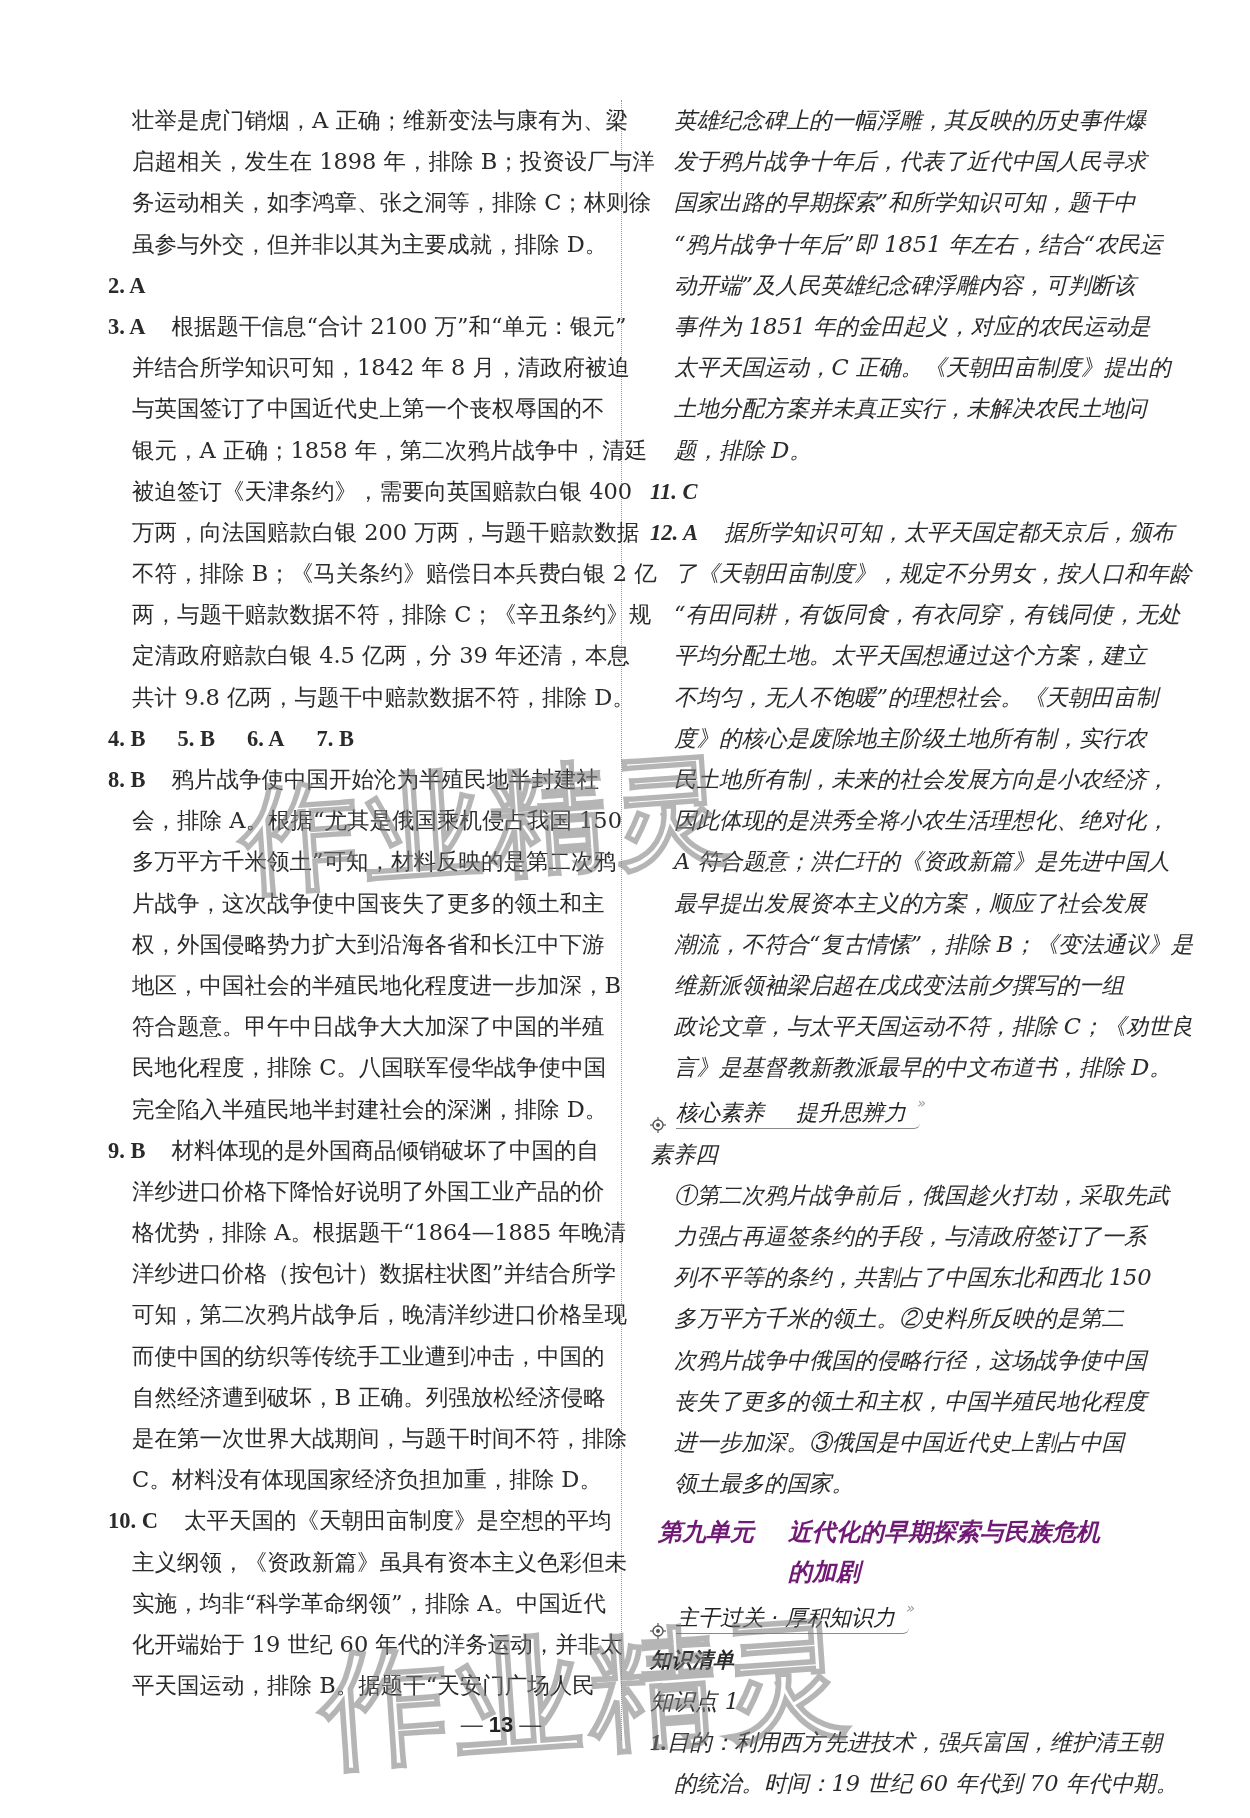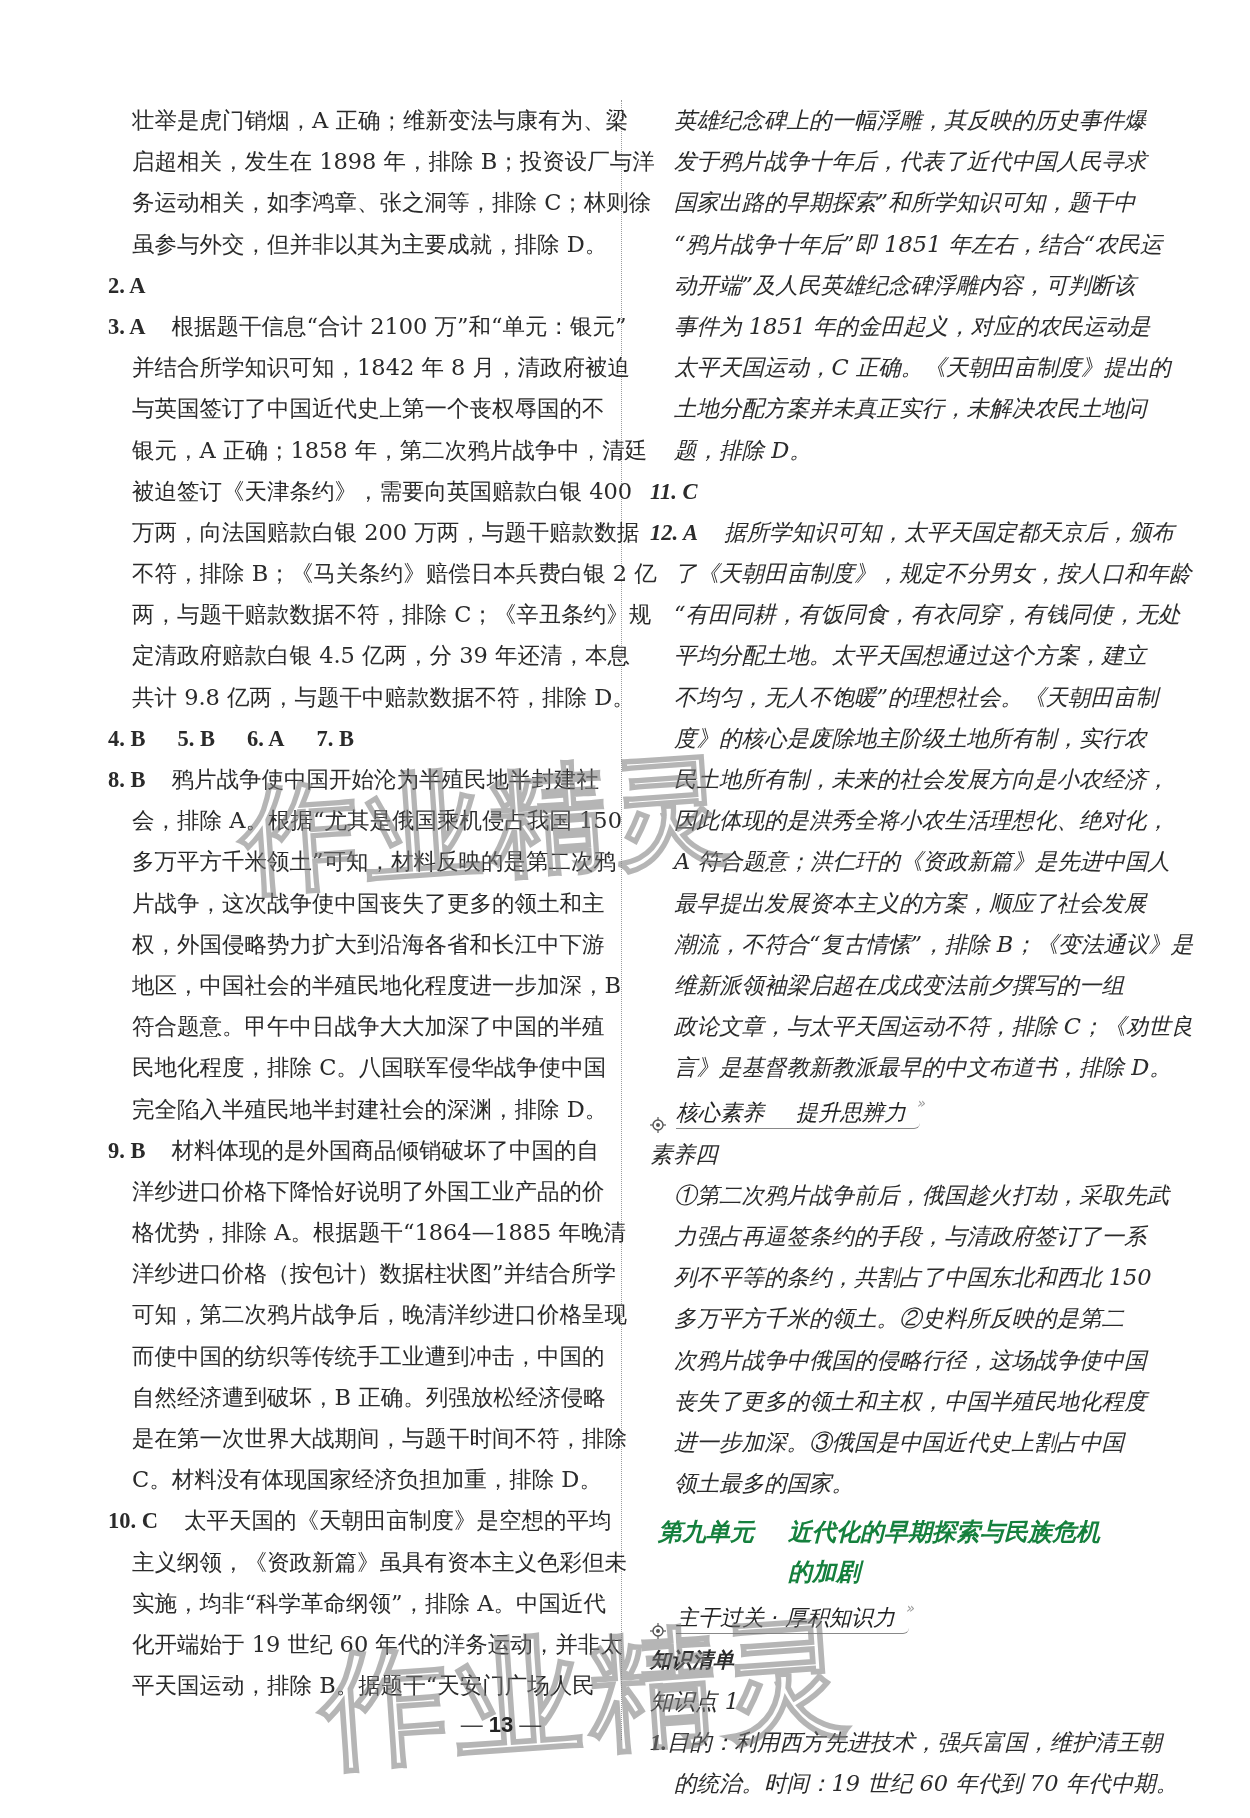--- a/index.html
+++ b/index.html
@@ -27,21 +27,21 @@
   .section-head .icon {
     width: 16px; height: 16px; margin-right: 10px; position: relative; display: inline-block;
   }
   .section-head .label-wrap {
     position: relative; padding-right: 14px; border-bottom: 1.5px solid #888; line-height: 30px;
     border-radius: 0 0 6px 0;
   }
   .section-head .tail { position: absolute; right: -6px; top: -10px; font-size: 14px; color: #999; }
   .unit-title {
     font-family: "DejaVu Sans", "Liberation Sans", sans-serif; font-weight: bold; font-size: 24px;
-    line-height: 40px; color: #15803d; margin: 8px 0 6px 0;
+    line-height: 40px; color: #701a75; margin: 8px 0 6px 0;
   }
   .unit-title .row { display: flex; }
   .unit-title .unit-no { width: 130px; padding-left: 8px; }
   .subhead { font-family: "DejaVu Sans", "Liberation Sans", sans-serif; font-weight: bold; font-size: 21px; }
   .page-number {
     position: absolute; left: 0; width: 1002px; top: 1712px; text-align: center;
     font-family: Liberation Sans, sans-serif; font-weight: bold; font-size: 22px; color: #222;
   }
   .page-number .dash { font-weight: normal; color: #444; margin: 0 6px; }
   .watermark {

